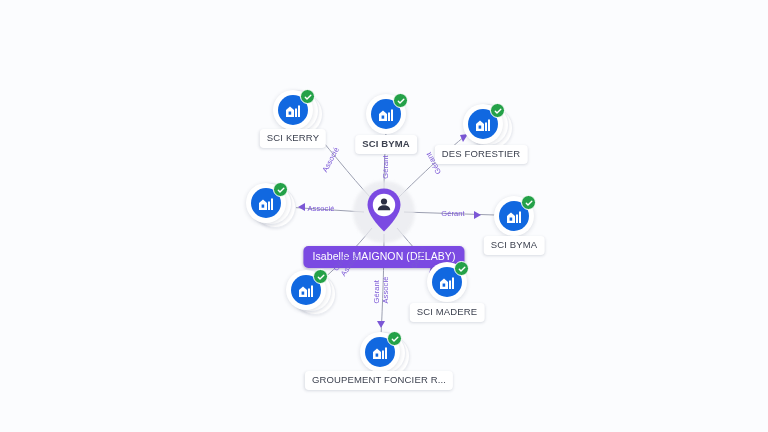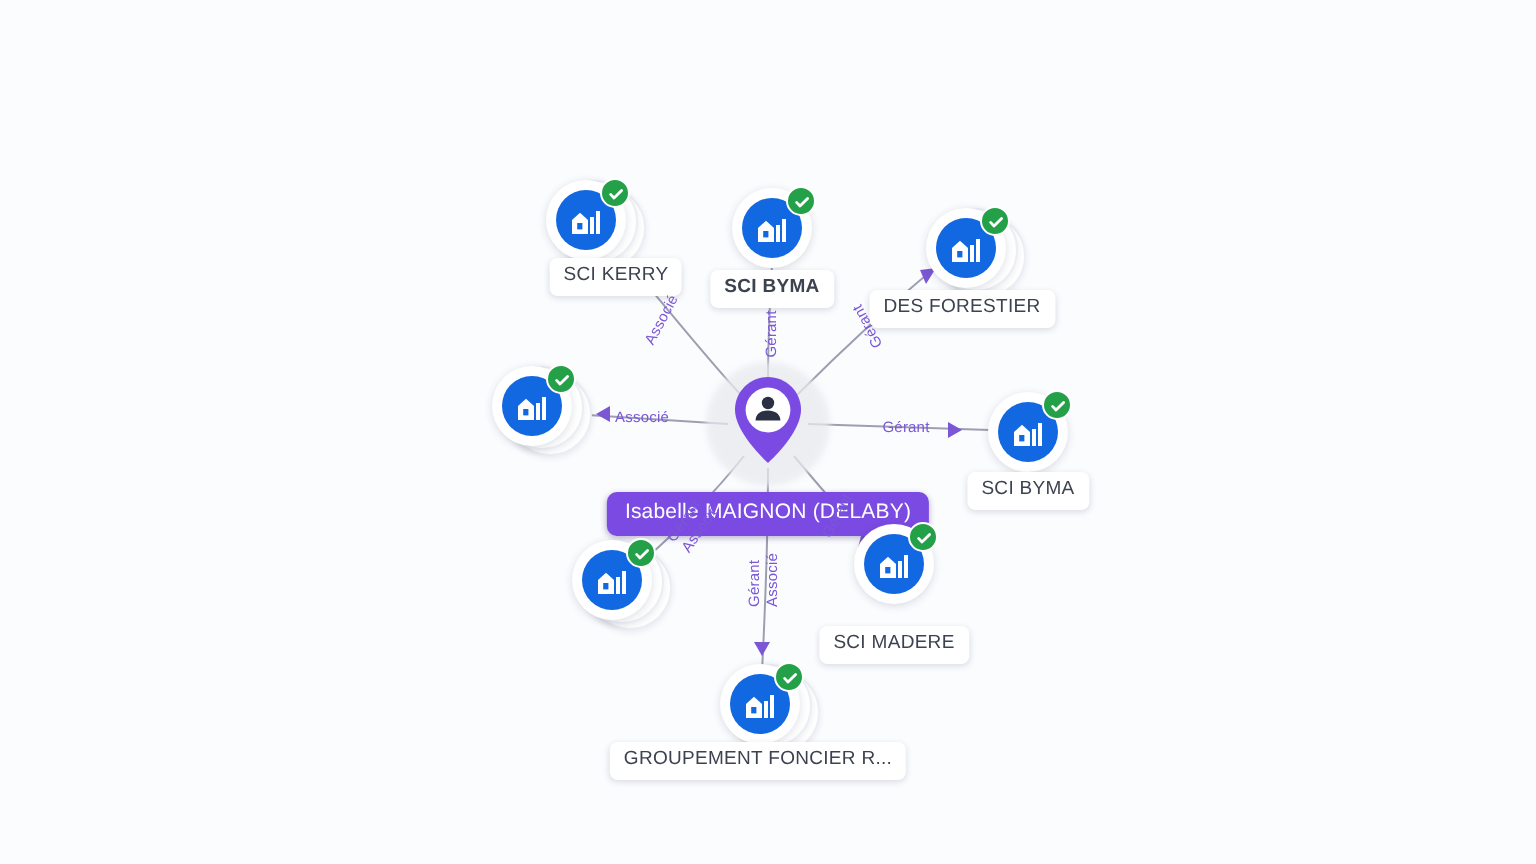--- a/index.html
+++ b/index.html
@@ -202,21 +202,21 @@
       </g>
       <rect x="3.6" y="9.5" width="2.6" height="3.2" fill="#1168e0"></rect>
         </svg>
     </div>
     <div class="check-badge">
       <svg width="8" height="8" viewBox="0 0 8 8">
           <path d="M1.3 4.2 L3 6 L6.8 2.2" stroke="#ffffff" stroke-width="1.4" fill="none" stroke-linecap="round" stroke-linejoin="round"></path>
         </svg>
     </div>
   </div>
-  <div class="company-label" style="left:308px; top:129px;">SCI KERRY</div>
+  <div class="company-label" style="left:293px; top:129px;">SCI KERRY</div>
 
   <div class="company" style="left:386px; top:114px;">
     <div class="node-disc"></div>
     <div class="node-inner">
       <svg width="17" height="17" viewBox="0 0 17 17">
           <g fill="#ffffff">
         <path d="M1 8 L5 4.4 L9 8 L9 15 L1 15 Z"></path>
         <rect x="10" y="6.5" width="2" height="8.5"></rect>
         <rect x="13" y="3.5" width="2" height="11.5"></rect>
       </g>
@@ -326,21 +326,21 @@
       </g>
       <rect x="3.6" y="9.5" width="2.6" height="3.2" fill="#1168e0"></rect>
         </svg>
     </div>
     <div class="check-badge">
       <svg width="8" height="8" viewBox="0 0 8 8">
           <path d="M1.3 4.2 L3 6 L6.8 2.2" stroke="#ffffff" stroke-width="1.4" fill="none" stroke-linecap="round" stroke-linejoin="round"></path>
         </svg>
     </div>
   </div>
-  <div class="company-label" style="left:447px; top:303px;margin-top:10px;">SCI MADERE</div>
+  <div class="company-label" style="left:447px; top:303px;">SCI MADERE</div>
 
   <div class="company" style="left:380px; top:352px;">
     <div class="stack-l2"></div>
     <div class="stack-l1"></div>
     <div class="node-disc"></div>
     <div class="node-inner">
       <svg width="17" height="17" viewBox="0 0 17 17">
           <g fill="#ffffff">
         <path d="M1 8 L5 4.4 L9 8 L9 15 L1 15 Z"></path>
         <rect x="10" y="6.5" width="2" height="8.5"></rect>

